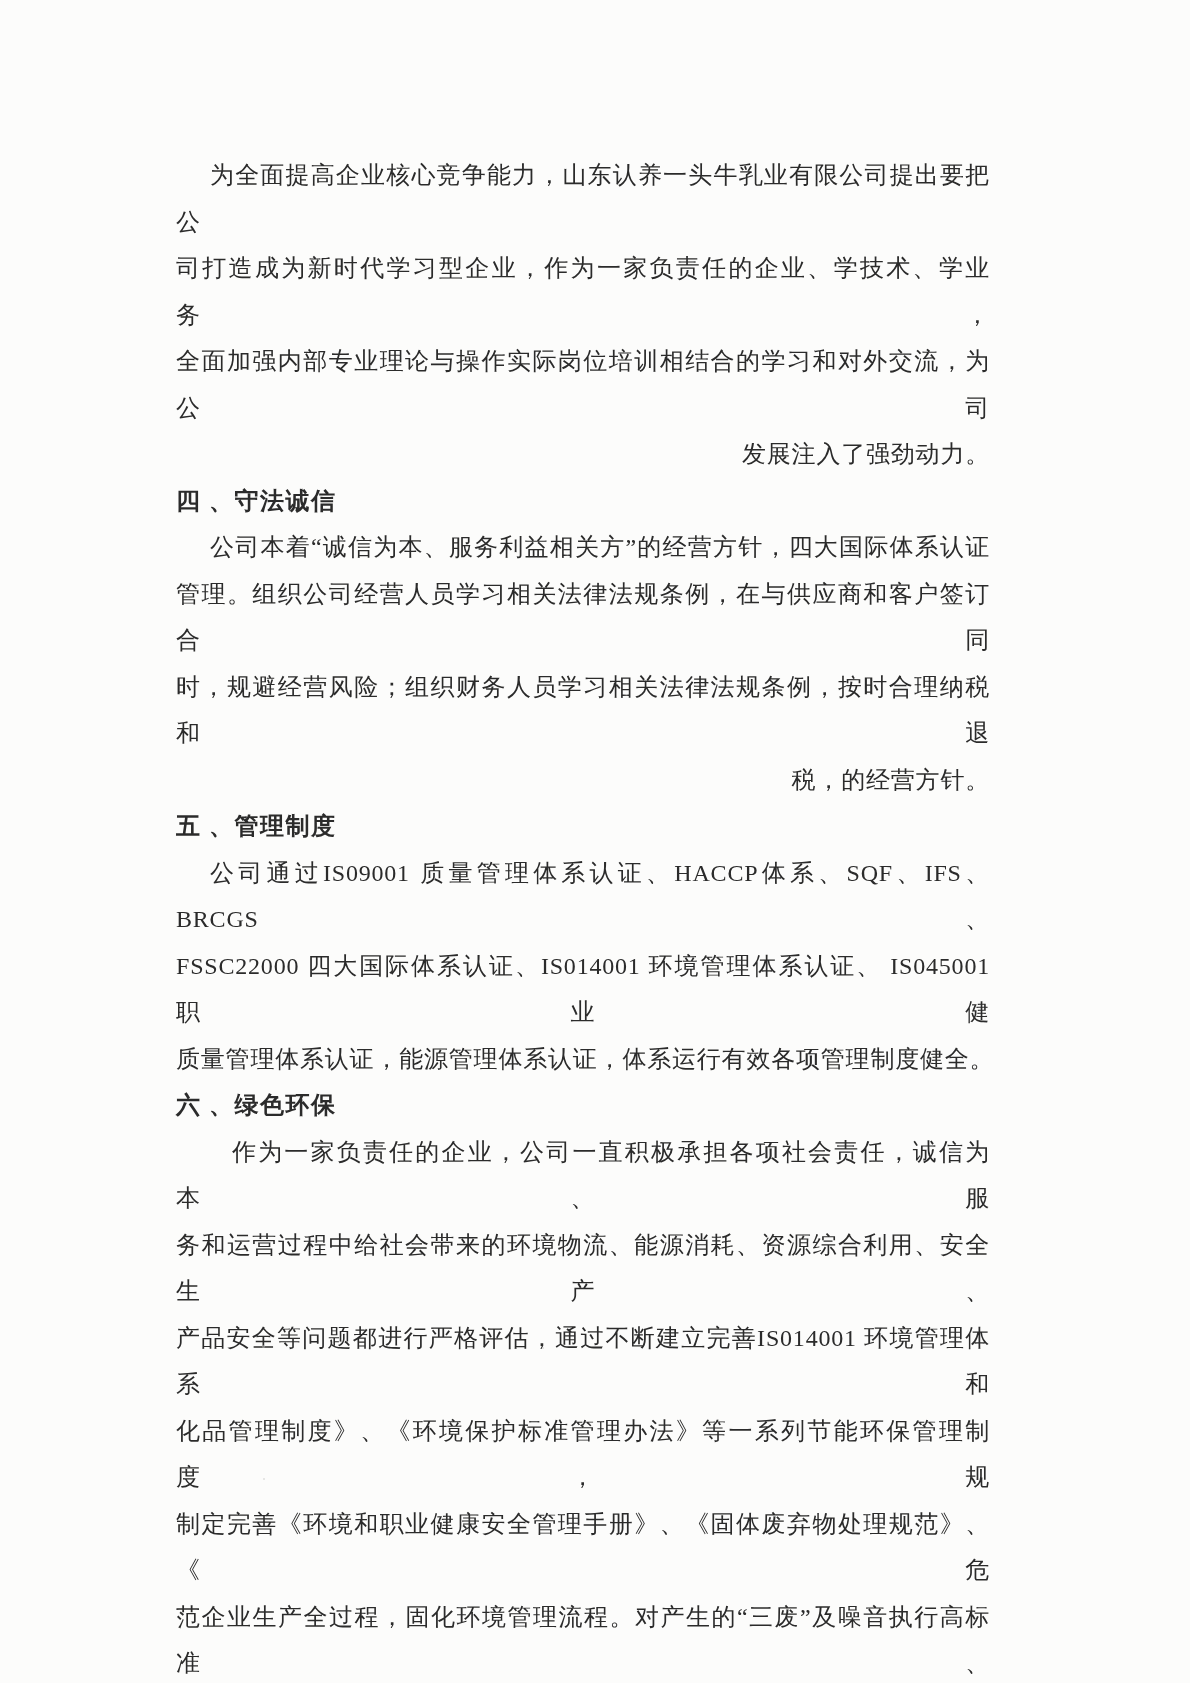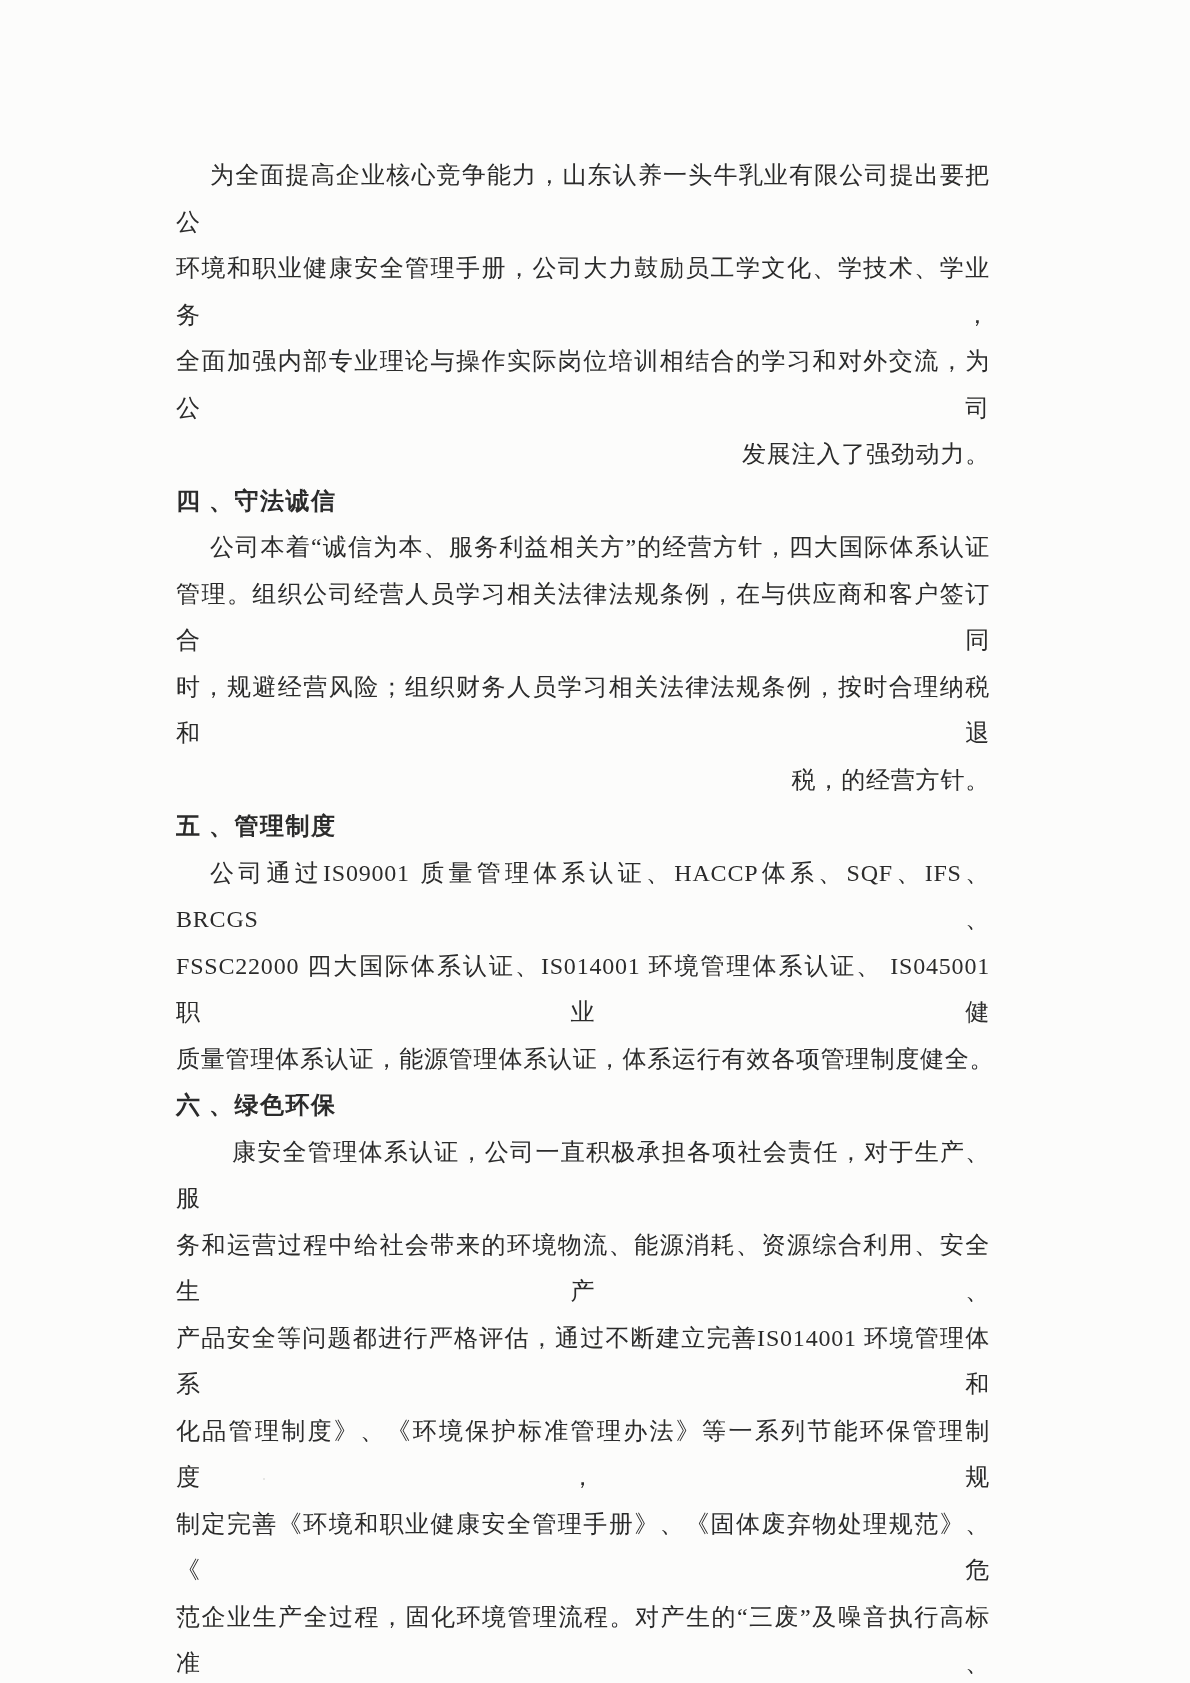--- a/index.html
+++ b/index.html
@@ -54,40 +54,40 @@
     opacity: 0.55;
   }
 </style>
 </head>
 <body>
 
 <div class="page" style="background: rgb(252, 252, 251);">
   <main id="doc-content" class="content" style="color: rgb(43, 43, 43);">
       <div class="paragraph">
         <div class="line first fill">为全面提高企业核心竞争能力，山东认养一头牛乳业有限公司提出要把公</div>
-        <div class="line fill">环境和职业健康安全管理手册，公司大力鼓励员工学文化、学技术、学业务，</div>
+        <div class="line fill">司打造成为新时代学习型企业，作为一家负责任的企业、学技术、学业务，</div>
         <div class="line fill">全面加强内部专业理论与操作实际岗位培训相结合的学习和对外交流，为公司</div>
         <div class="line">发展注入了强劲动力。</div>
       </div>
       <div class="heading">四 、守法诚信</div>
       <div class="paragraph">
         <div class="line first fill">公司本着“诚信为本、服务利益相关方”的经营方针，四大国际体系认证</div>
         <div class="line fill">管理。组织公司经营人员学习相关法律法规条例，在与供应商和客户签订合同</div>
         <div class="line fill">时，规避经营风险；组织财务人员学习相关法律法规条例，按时合理纳税和退</div>
         <div class="line">税，的经营方针。</div>
       </div>
       <div class="heading">五 、管理制度</div>
       <div class="paragraph">
         <div class="line first fill">公司通过IS09001 质量管理体系认证、HACCP体系、SQF、IFS、BRCGS、</div>
         <div class="line fill">FSSC22000 四大国际体系认证、IS014001 环境管理体系认证、 IS045001 职业健</div>
         <div class="line">质量管理体系认证，能源管理体系认证，体系运行有效各项管理制度健全。</div>
       </div>
       <div class="heading">六 、绿色环保</div>
       <div class="paragraph wide-indent">
-        <div class="line first fill">康安全管理体系认证，公司一直积极承担各项社会责任，对于生产、服</div>
+        <div class="line first fill">作为一家负责任的企业，公司一直积极承担各项社会责任，诚信为本、服</div>
         <div class="line fill">务和运营过程中给社会带来的环境物流、能源消耗、资源综合利用、安全生产、</div>
         <div class="line fill">产品安全等问题都进行严格评估，通过不断建立完善IS014001 环境管理体系和</div>
         <div class="line fill">化品管理制度》、《环境保护标准管理办法》等一系列节能环保管理制度，规</div>
         <div class="line fill">制定完善《环境和职业健康安全管理手册》、《固体废弃物处理规范》、《危</div>
         <div class="line fill">范企业生产全过程，固化环境管理流程。对产生的“三废”及噪音执行高标准、</div>
       </div>
     </main>
 
   <div class="speckle" style="left:262px; top:1345px; width:3px; height:3px;"></div>
   <div class="speckle" style="left:542px; top:1347px; width:2px; height:2px;"></div>

